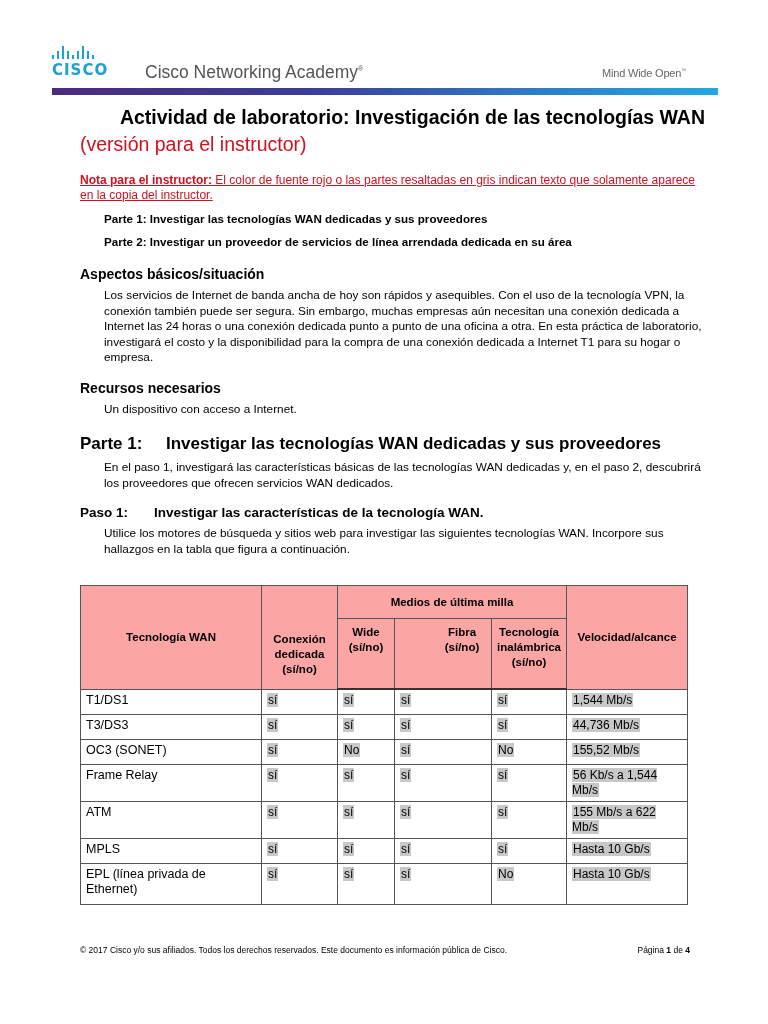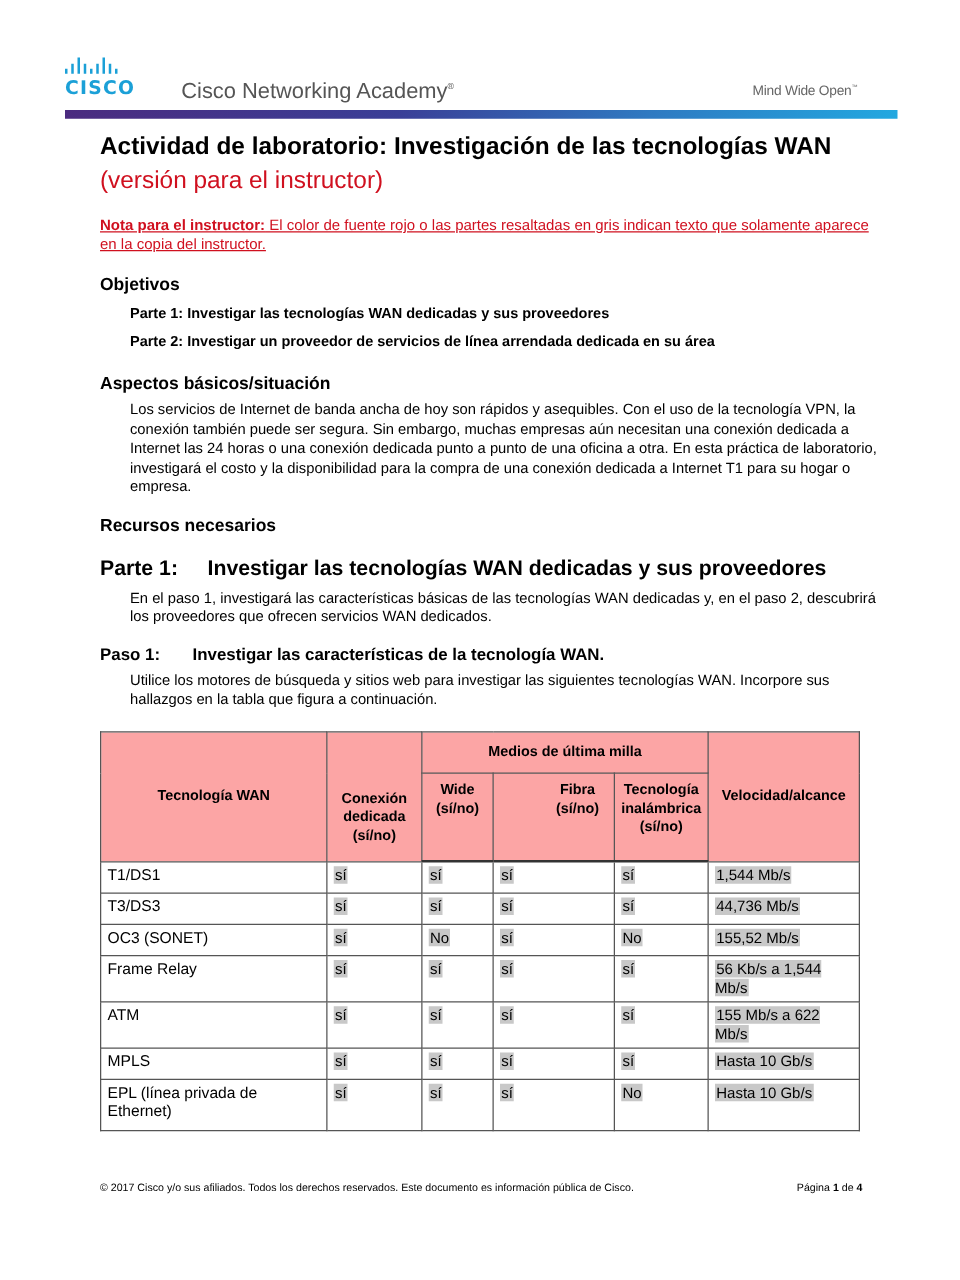--- a/index.html
+++ b/index.html
@@ -14,21 +14,21 @@
   .logo-word { font-weight:bold; font-size:15px; color:#1ba0d7; letter-spacing:1px; margin-top:2px; font-family:"DejaVu Sans", sans-serif; }
   .academy { position:absolute; left:145px; top:62px; font-size:17.5px; color:#555; }
   .academy sup { font-size:7px; }
   .tagline { position:absolute; right:82px; top:67px; font-size:11px; color:#666; letter-spacing:-0.2px; }
   .tagline sup { font-size:5px; }
   .header-bar { position:absolute; left:52px; top:88px; width:666px; height:7px;
     background:linear-gradient(to right,#4b2b7f 0%, #3a3f97 40%, #2f79c1 70%, #22a8e0 100%); }
 
   
   .content { position:absolute; left:80px; top:106px; width:625px; }
-  h1.title { margin:0; font-size:19.5px; font-weight:bold; line-height:23px; }
+  h1.title { margin:0; font-size:19.5px; font-weight:bold; line-height:23px;text-align:right; }
   .subtitle { font-size:19.5px; color:#d0101f; line-height:26px; margin-top:2px; }
   .note { font-size:12px; color:#d0101f; line-height:15px; margin-top:16px;text-decoration:underline; }
   .note b { font-weight:bold; }
   h2 { margin:0; font-size:14px; font-weight:bold; }
   .h-obj { margin-top:16px; }
   .indent { padding-left:24px; font-size:12px; line-height:15px; }
   .obj-item { font-weight:bold; margin-top:8px; font-size:11.6px; }
   .h-asp { margin-top:17px; }
   .para { margin-top:6px; font-size:11.8px; line-height:15.5px; }
   .h-rec { margin-top:14px; }
@@ -75,28 +75,28 @@
   </div>
   <div class="academy"><span>Cisco Networking Academy</span><sup>®</sup></div>
   <div class="tagline"><span>Mind Wide Open</span><sup>™</sup></div>
   <div class="header-bar"></div>
 
   <div class="content">
     <h1 class="title">Actividad de laboratorio: Investigación de las tecnologías WAN</h1>
     <div class="subtitle">(versión para el instructor)</div>
     <div class="note"><b>Nota para el instructor:</b><span> El color de fuente rojo o las partes resaltadas en gris indican texto que solamente aparece en la copia del instructor.</span></div>
 
-    <h2 class="h-obj">Objetivos</h2>
     <div class="indent obj-item">Parte 1: Investigar las tecnologías WAN dedicadas y sus proveedores</div>
     <div class="indent obj-item">Parte 2: Investigar un proveedor de servicios de línea arrendada dedicada en su área</div>
 
     <h2 class="h-asp">Aspectos básicos/situación</h2>
     <div class="indent para">Los servicios de Internet de banda ancha de hoy son rápidos y asequibles. Con el uso de la tecnología VPN, la conexión también puede ser segura. Sin embargo, muchas empresas aún necesitan una conexión dedicada a Internet las 24 horas o una conexión dedicada punto a punto de una oficina a otra. En esta práctica de laboratorio, investigará el costo y la disponibilidad para la compra de una conexión dedicada a Internet T1 para su hogar o empresa.</div>
 
     <h2 class="h-rec">Recursos necesarios</h2>
+    <div class="indent para">Un dispositivo con acceso a Internet.</div>
 
     <h2 class="h-part"><span class="num">Parte 1:</span><span>Investigar las tecnologías WAN dedicadas y sus proveedores</span></h2>
     <div class="indent para">En el paso 1, investigará las características básicas de las tecnologías WAN dedicadas y, en el paso 2, descubrirá los proveedores que ofrecen servicios WAN dedicados.</div>
 
     <h2 class="h-step"><span class="num">Paso 1:</span><span>Investigar las características de la tecnología WAN.</span></h2>
     <div class="indent para">Utilice los motores de búsqueda y sitios web para investigar las siguientes tecnologías WAN. Incorpore sus hallazgos en la tabla que figura a continuación.</div>
   </div>
 
   <table class="wan">
     <thead>

